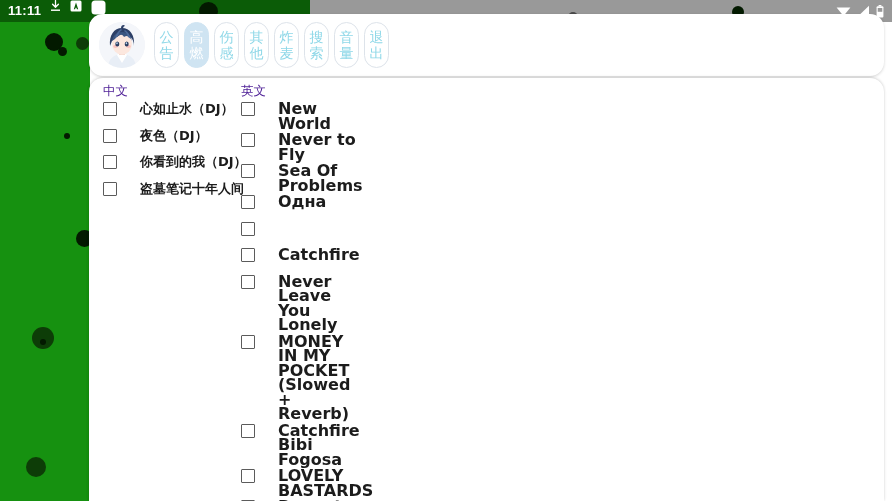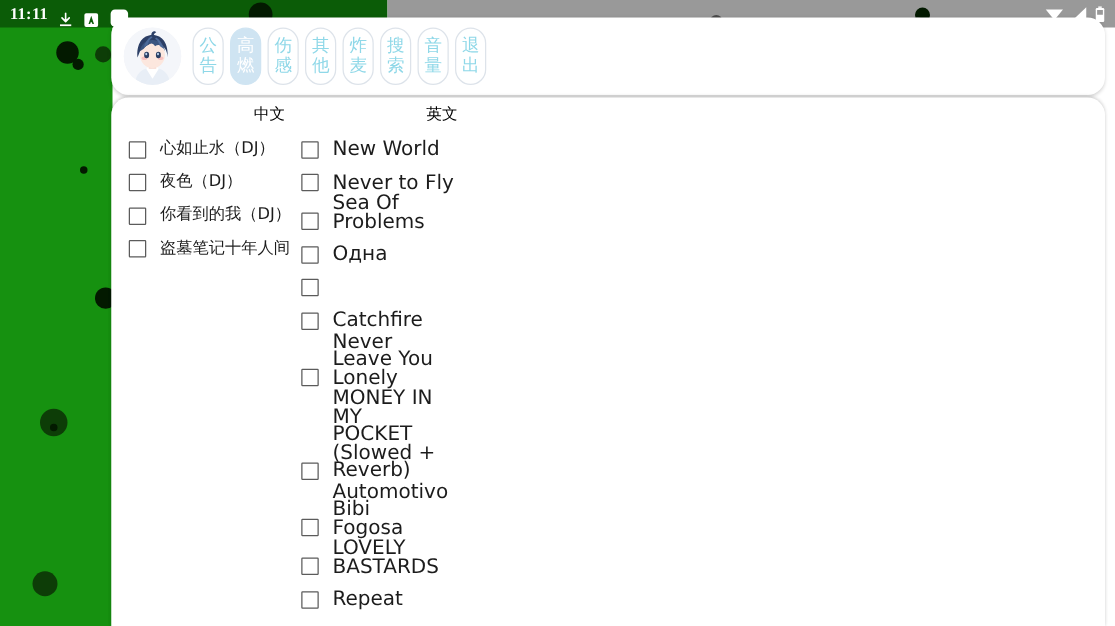--- a/index.html
+++ b/index.html
@@ -48,23 +48,22 @@
 
   
   #statusbar {
     position: absolute; left: 0; top: 0;
     width: 892px; height: 22px;
     z-index: 40;
     display: flex; align-items: center;
     pointer-events: none;
   }
   #status-left {
-    display: flex; align-items: flex-end; gap: 9px;
+    display: flex; align-items: flex-start; gap: 9px;
     padding-left: 8px;
-    font-family: Liberation Serif, serif;
   }
   #clock {
     color: #ffffff;
     font-size: 13px;
     font-weight: bold;
     letter-spacing: .3px;
     line-height: 22px;
   }
   .sb-ico { display: inline-flex; align-items: center; justify-content: center; }
   #status-right {
@@ -143,36 +142,37 @@
     overflow: hidden;
     z-index: 20;
   }
   #columns {
     display: flex;
     align-items: flex-start;
     padding-top: 3px;
   }
   .column { width: 125px; flex: 0 0 auto; }
   .col-head {
-    text-align: right;
-    color: #000000;
+    text-align: left;
+    color: #4c1d95;
     font-size: 12.5px;
     font-family: Liberation Mono, monospace;
     padding: 2px 0 4px 0;
     height: 20px;
   }
   .col-zh { margin-left: 14px; }
   .col-en { margin-left: 13px; }
 
   .opt {
     display: flex;
-    align-items: flex-end;
-    gap: 11px;
+    align-items: flex-start;
+    gap: 23px;
     min-height: 26.5px;
     padding: 1px 0;
+    font-weight: bold;
   }
   .cbox {
     width: 14px; height: 14px;
     border: 1px solid #5b5b5b;
     background: #ffffff;
     border-radius: 1px;
     flex: 0 0 auto;
     cursor: pointer;
   }
   .opt-label {
@@ -382,21 +382,21 @@
 Lonely</div>
         </div>
         <div class="opt">
           <div class="cbox"></div>
           <div class="opt-label">MONEY IN MY
 POCKET (Slowed +
 Reverb)</div>
         </div>
         <div class="opt">
           <div class="cbox"></div>
-          <div class="opt-label">Automotivo Bibi
+          <div class="opt-label">Catchfire Bibi
 Fogosa</div>
         </div>
         <div class="opt">
           <div class="cbox"></div>
           <div class="opt-label">LOVELY
 BASTARDS</div>
         </div>
         <div class="opt">
           <div class="cbox"></div>
           <div class="opt-label">Repeat</div>

